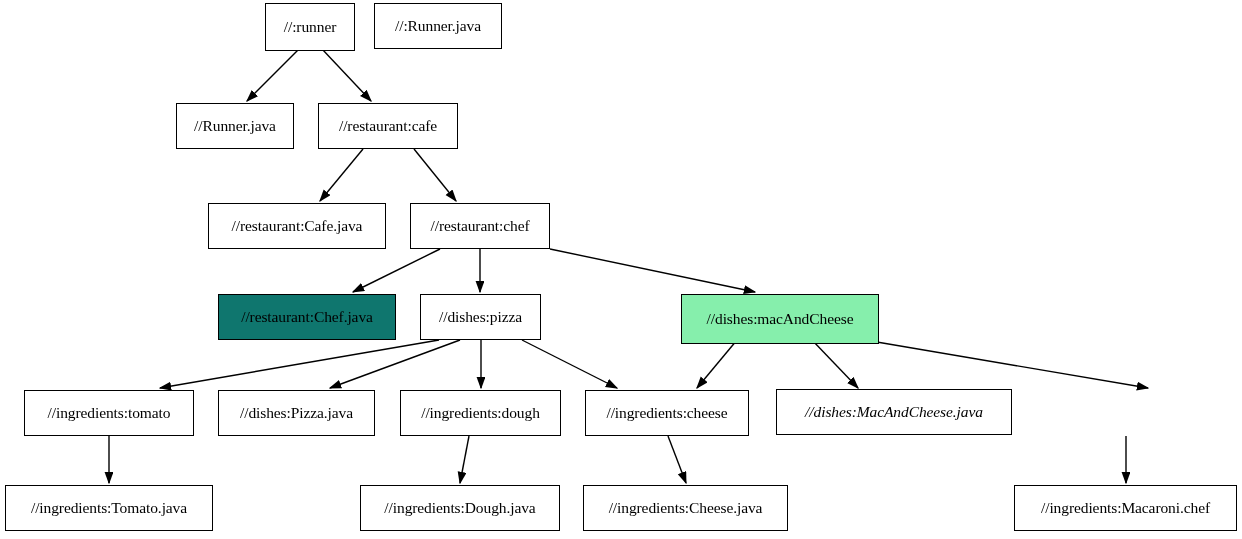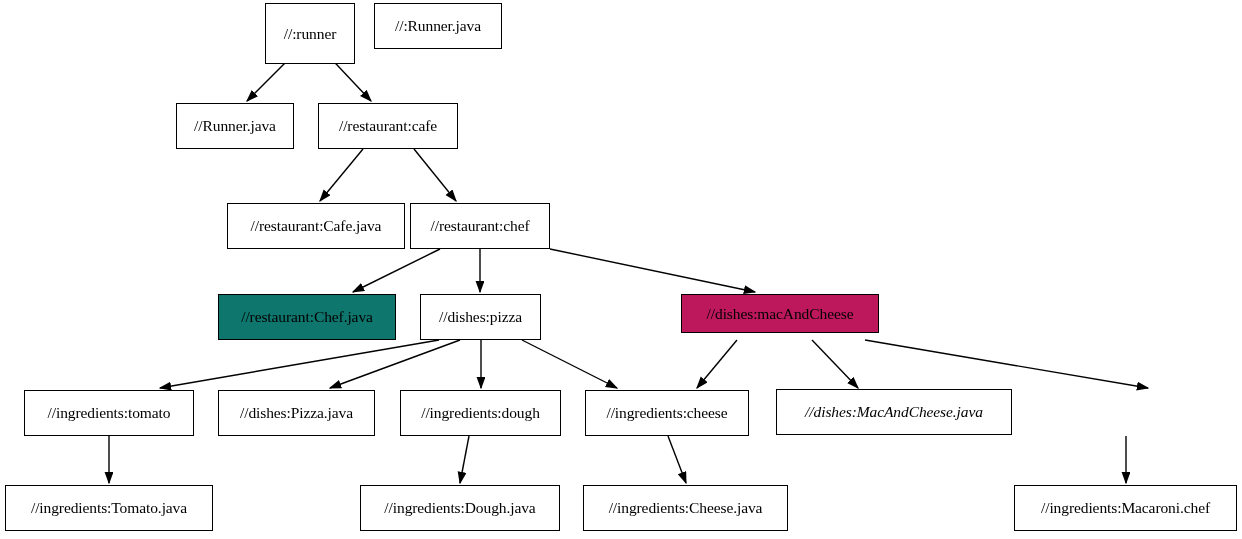--- a/index.html
+++ b/index.html
@@ -75,45 +75,45 @@
         <line x1="812" y1="340" x2="858" y2="388" stroke="#000000" stroke-width="1.4" marker-end="url(#arrowhead)"></line>
         <line x1="865" y1="340" x2="1148" y2="388" stroke="#000000" stroke-width="1.4" marker-end="url(#arrowhead)"></line>
         <line x1="109" y1="436" x2="109" y2="483" stroke="#000000" stroke-width="1.4" marker-end="url(#arrowhead)"></line>
         <line x1="469" y1="436" x2="460" y2="483" stroke="#000000" stroke-width="1.4" marker-end="url(#arrowhead)"></line>
         <line x1="668" y1="436" x2="686" y2="483" stroke="#000000" stroke-width="1.4" marker-end="url(#arrowhead)"></line>
         <line x1="1126" y1="436" x2="1126" y2="483" stroke="#000000" stroke-width="1.4" marker-end="url(#arrowhead)"></line>
       </g>
   </svg>
 
   <div id="node-layer">
-      <div class="graph-node" style="left: 265px; top: 3px; width: 90px; height: 61px; border-color: rgb(0, 0, 0); background: rgb(255, 255, 255); justify-content: center;">
+      <div class="graph-node" style="left: 265px; top: 3px; width: 90px; height: 48px; border-color: rgb(0, 0, 0); background: rgb(255, 255, 255); justify-content: center;">
         <span class="graph-node-label">//:runner</span>
       </div>
       <div class="graph-node" style="left: 374px; top: 3px; width: 128px; height: 46px; border-color: rgb(0, 0, 0); background: rgb(255, 255, 255);">
         <span class="graph-node-label">//:Runner.java</span>
       </div>
       <div class="graph-node" style="left: 318px; top: 103px; width: 140px; height: 46px; border-color: rgb(0, 0, 0); background: rgb(255, 255, 255);">
         <span class="graph-node-label">//restaurant:cafe</span>
       </div>
       <div class="graph-node" style="left: 176px; top: 103px; width: 118px; height: 46px; border-color: rgb(0, 0, 0); background: rgb(255, 255, 255);">
         <span class="graph-node-label">//Runner.java</span>
       </div>
-      <div class="graph-node" style="left: 208px; top: 203px; width: 178px; height: 46px; border-color: rgb(0, 0, 0); background: rgb(255, 255, 255); margin-left: 19px;">
+      <div class="graph-node" style="left: 208px; top: 203px; width: 178px; height: 46px; border-color: rgb(0, 0, 0); background: rgb(255, 255, 255);">
         <span class="graph-node-label">//restaurant:Cafe.java</span>
       </div>
       <div class="graph-node" style="left: 410px; top: 203px; width: 140px; height: 46px; border-color: rgb(0, 0, 0); background: rgb(255, 255, 255);">
         <span class="graph-node-label">//restaurant:chef</span>
       </div>
       <div class="graph-node" style="left: 218px; top: 294px; width: 178px; height: 46px; border-color: rgb(0, 0, 0); background: #0f766e;">
         <span class="graph-node-label">//restaurant:Chef.java</span>
       </div>
       <div class="graph-node" style="left: 420px; top: 294px; width: 121px; height: 46px; border-color: rgb(0, 0, 0); background: rgb(255, 255, 255);">
         <span class="graph-node-label">//dishes:pizza</span>
       </div>
-      <div class="graph-node" style="left: 681px; top: 294px; width: 198px; height: 39px; border-color: rgb(0, 0, 0); background: #be185d;">
+      <div class="graph-node" style="left: 681px; top: 294px; width: 198px; height: 50px; border-color: rgb(0, 0, 0); background: #86efac;">
         <span class="graph-node-label">//dishes:macAndCheese</span>
       </div>
       <div class="graph-node" style="left: 24px; top: 390px; width: 170px; height: 46px; border-color: rgb(0, 0, 0); background: rgb(255, 255, 255);">
         <span class="graph-node-label">//ingredients:tomato</span>
       </div>
       <div class="graph-node" style="left: 400px; top: 390px; width: 161px; height: 46px; border-color: rgb(0, 0, 0); background: rgb(255, 255, 255);">
         <span class="graph-node-label">//ingredients:dough</span>
       </div>
       <div class="graph-node" style="left: 218px; top: 390px; width: 157px; height: 46px; border-color: rgb(0, 0, 0); background: rgb(255, 255, 255);">
         <span class="graph-node-label">//dishes:Pizza.java</span>

